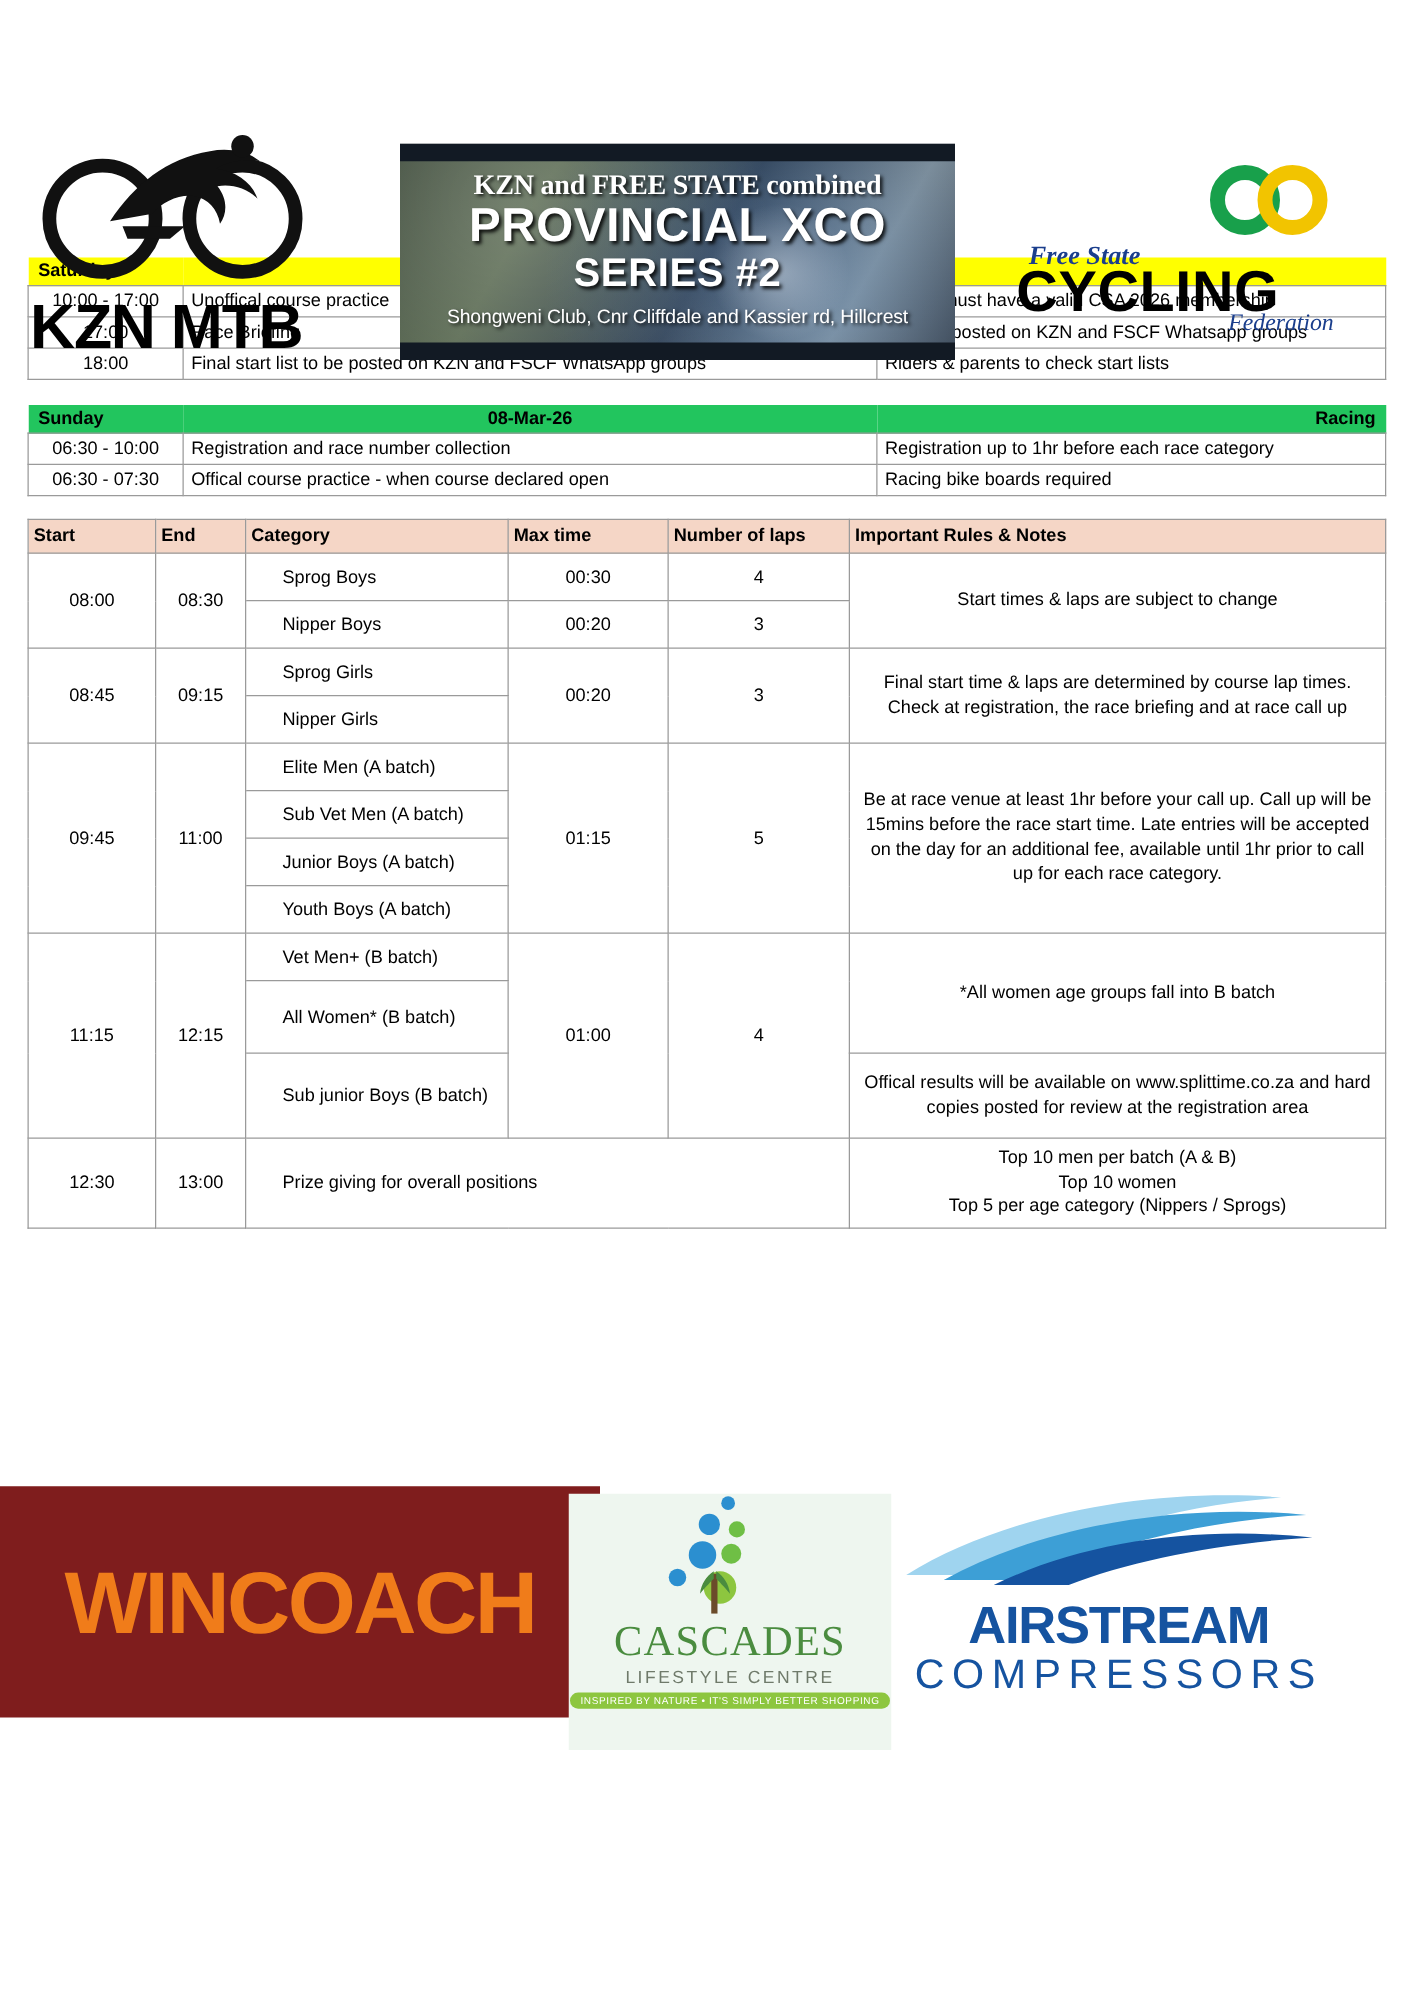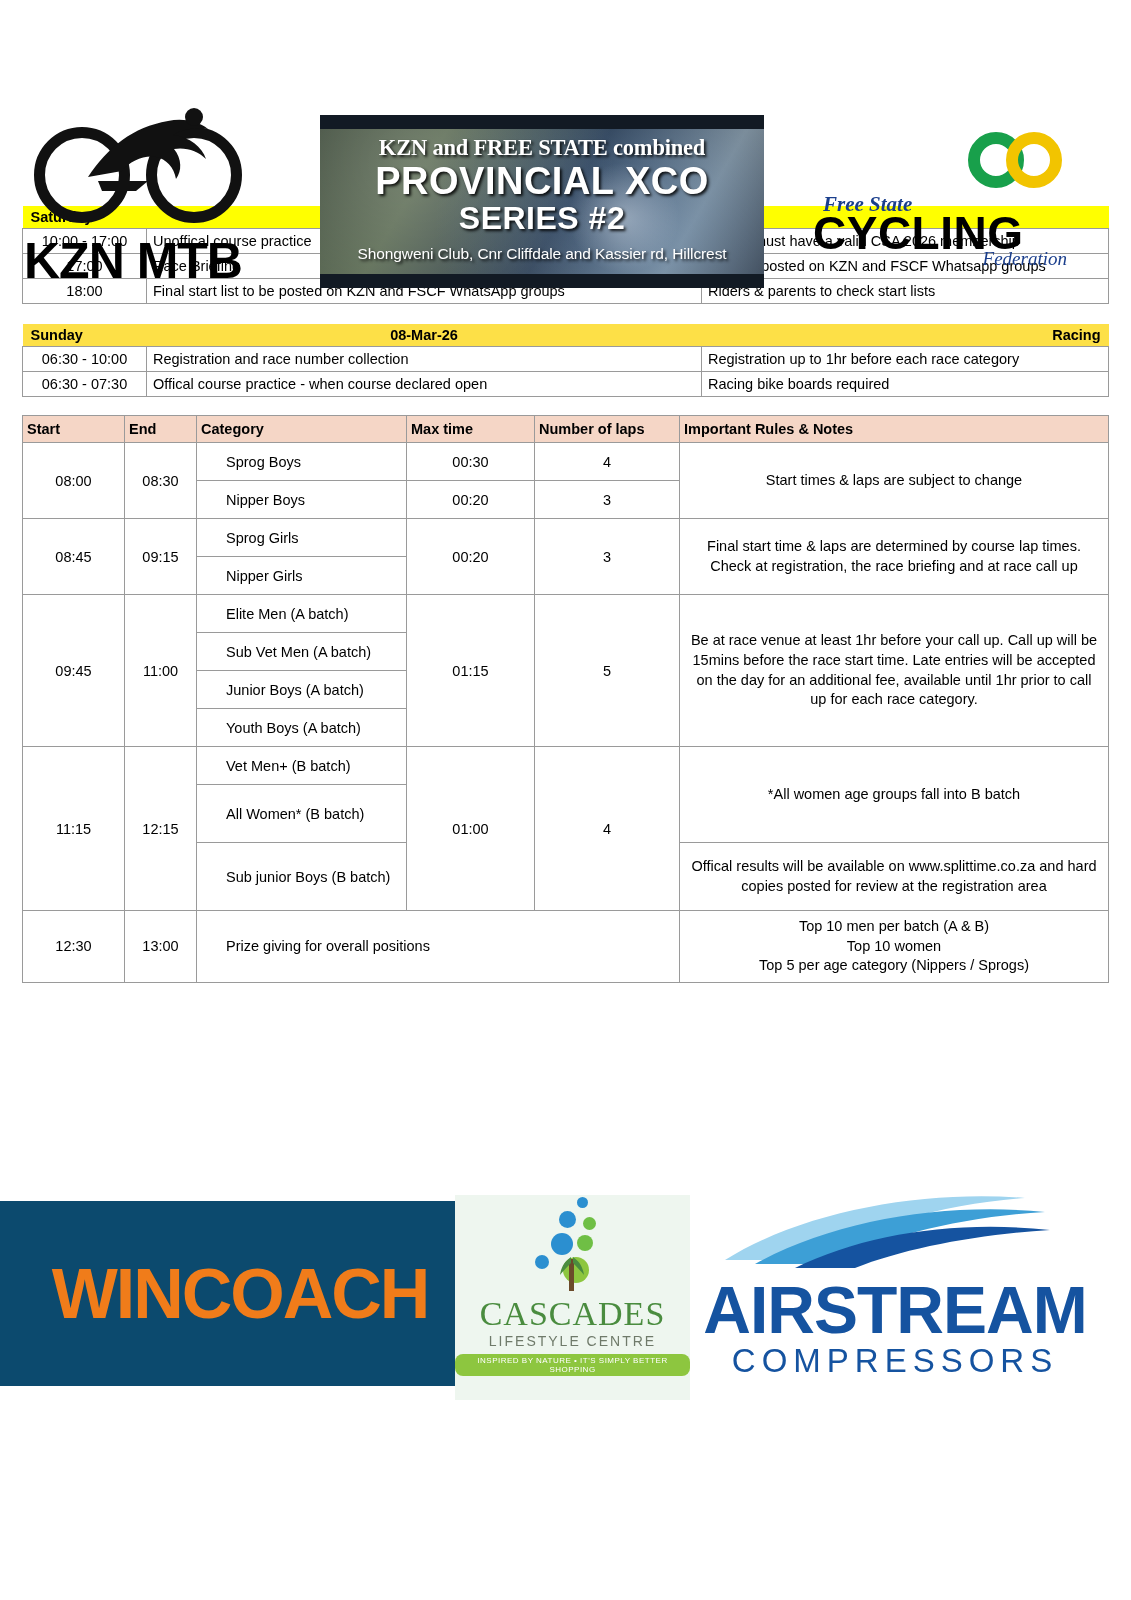--- a/index.html
+++ b/index.html
@@ -165,21 +165,21 @@
 
   .day-table { margin-top: 6px; }
   .day-table td { border: 1px solid #9a9a9a; }
   .day-head td {
     font-weight: bold;
     border: none;
     padding: 3px 8px;
     font-size: 14.5px;
   }
   .sat-head td { background: #ffff00; }
-  .sun-head td { background: #fde047; }
+  .sun-head td { background: #22c55e; }
   .day-head .right { text-align: right; }
   .day-head .center { text-align: center; }
   .tcell { text-align: center; }
 
   .sched { margin-top: 18px; border: 1px solid #9a9a9a; }
   .sched th {
     background: #f5d6c6;
     border: 1px solid #9a9a9a;
     font-weight: bold;
     text-align: left;
@@ -196,36 +196,36 @@
 
   
   .sponsors {
     position: absolute;
     left: 0; right: 0;
     top: 1185px;
     height: 230px;
   }
   .sp-win {
     position: absolute;
-    left: 0; top: 16px;
+    left: 0; top: 4px;
     width: 480px; height: 185px;
-    background: #0c4a6e;
+    background: #7f1d1d;
     display: flex; align-items: center; justify-content: center;
   }
   .sp-win .w {
     font-family: "Liberation Sans", sans-serif;
     font-weight: bold;
     font-size: 70px;
     color: #f07c1a;
     letter-spacing: -2px;
   }
   .sp-cas {
     position: absolute;
     left: 455px; top: 10px;
-    width: 235px; height: 205px;
+    width: 258px; height: 205px;
     background: #eef6ef;
     text-align: center;
   }
   .sp-cas .bubbles { position: relative; height: 100px; }
   .sp-cas .b {
     position: absolute;
     border-radius: 50%;
     background: #2b8fd0;
   }
   .sp-cas .tree {
@@ -258,21 +258,21 @@
   .sp-air {
     position: absolute;
     left: 680px; top: 5px;
     width: 430px; height: 200px;
     text-align: center;
   }
   .sp-air .swoosh { height: 85px; position: relative; }
   .sp-air .a1 {
     font-family: "Liberation Sans", sans-serif;
     font-weight: bold;
-    font-size: 66px;
+    font-size: 42px;
     color: #1553a0;
     letter-spacing: -1px;
     line-height: 0.95;
   }
   .sp-air .a2 {
     font-family: "Liberation Sans", sans-serif;
     font-size: 33px;
     color: #1553a0;
     letter-spacing: 6px;
   }

